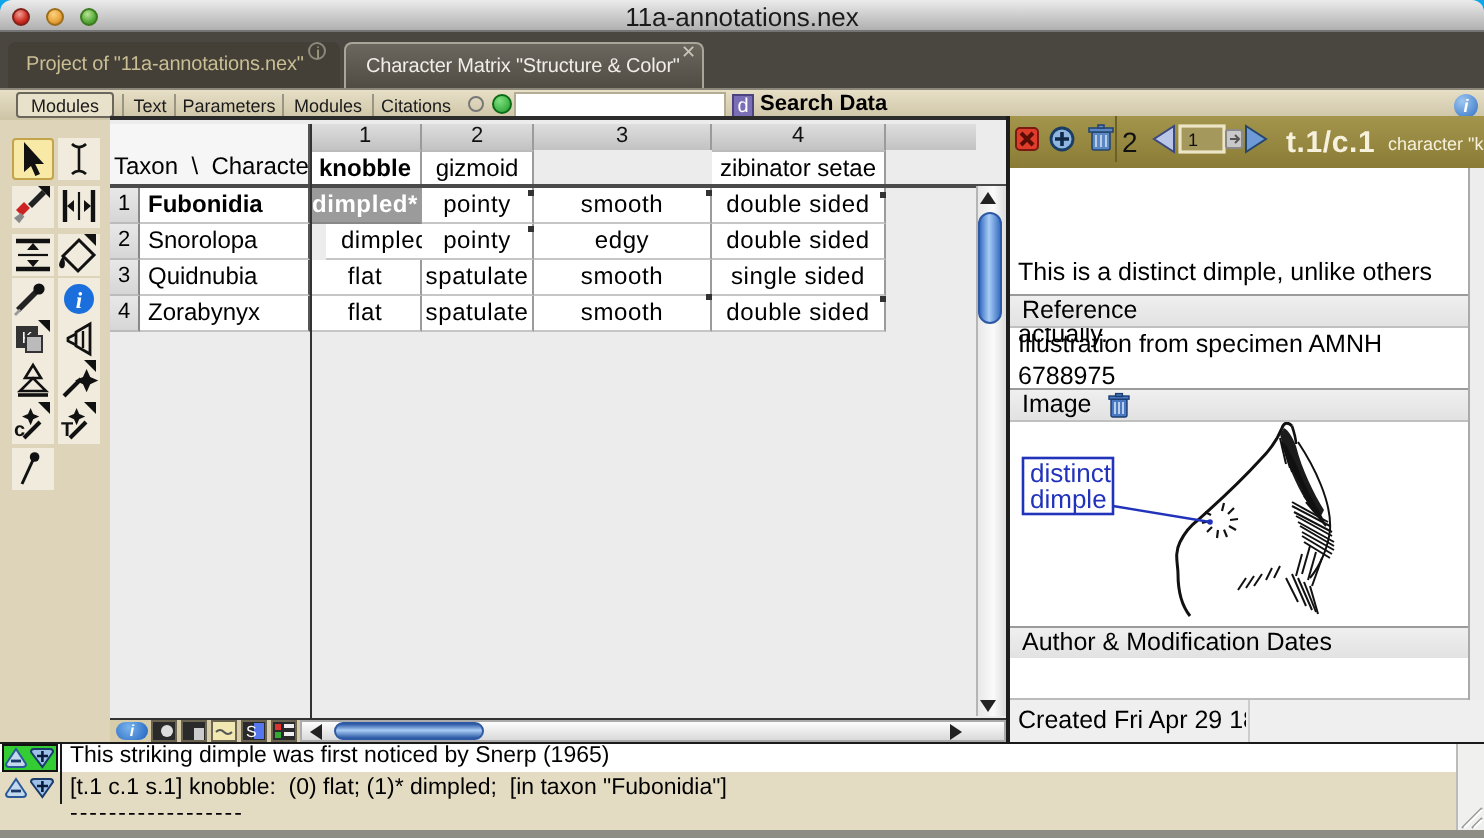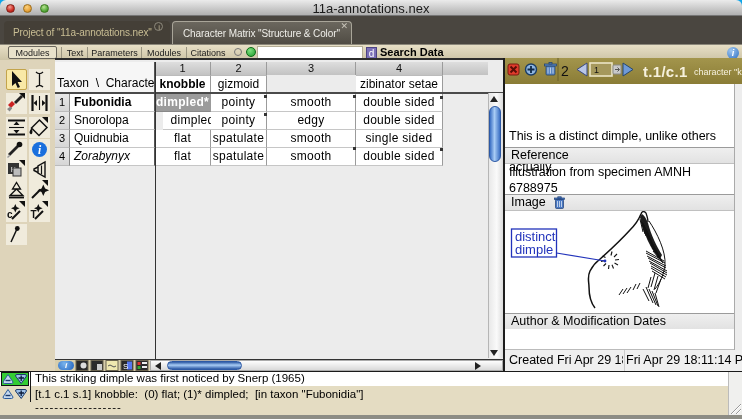--- a/index.html
+++ b/index.html
@@ -197,21 +197,21 @@
     <div class="abs cell" style="left:156px;top:52px;width:56px;">pointy</div>
     <div class="abs cell" style="left:212px;top:52px;width:89px;">edgy</div>
     <div class="abs cell" style="left:301px;top:52px;width:87px;">double sided</div>
     <div class="abs rownum" style="top:70px;height:18px;">3</div>
     <div class="abs taxname" style="top:70px;height:18px;">Quidnubia</div>
     <div class="abs cell" style="left:100px;top:70px;width:56px;">flat</div>
     <div class="abs cell" style="left:156px;top:70px;width:56px;">spatulate</div>
     <div class="abs cell" style="left:212px;top:70px;width:89px;">smooth</div>
     <div class="abs cell" style="left:301px;top:70px;width:87px;">single sided</div>
     <div class="abs rownum" style="top:88px;height:18px;">4</div>
-    <div class="abs taxname" style="top:88px;height:18px;font-style:italic;">Zorabynyx</div>
+    <div class="abs taxname" style="top:88px;height:18px;">Zorabynyx</div>
     <div class="abs cell" style="left:100px;top:88px;width:56px;">flat</div>
     <div class="abs cell" style="left:156px;top:88px;width:56px;">spatulate</div>
     <div class="abs cell" style="left:212px;top:88px;width:89px;">smooth</div>
     <div class="abs cell" style="left:301px;top:88px;width:87px;">double sided</div>
     <div class="abs" style="left:100px;top:2px;width:1px;height:297px;background:#333;"></div>
     <div class="abs cmark" style="left:209px;top:35px;"></div>
     <div class="abs cmark" style="left:209px;top:53px;"></div>
     <div class="abs cmark" style="left:298px;top:35px;"></div>
     <div class="abs cmark" style="left:298px;top:87px;"></div>
     <div class="abs cmark" style="left:385px;top:36px;"></div>
@@ -360,21 +360,20 @@
       <rect x="6.5" y="18" width="45" height="28" fill="#fff" stroke="#2233bb" stroke-width="1.3"></rect>
       <text x="10" y="30" font-size="13" fill="#2233bb" font-family="Liberation Sans">distinct</text>
       <text x="10" y="43" font-size="13" fill="#2233bb" font-family="Liberation Sans">dimple</text>
       <path d="M51.5,42 L100,50" stroke="#2233bb" stroke-width="1.2" fill="none"></path>
     </svg>
 
     <div class="abs shead" style="top:255px;">Author &amp; Modification Dates</div>
     <div class="abs" style="left:0;top:271px;width:237px;height:21px;background:#fff;border-bottom:1px solid #bbb;"></div>
     <div class="abs" style="left:0;top:292px;width:237px;height:21px;background:#efefef;font-size:12.5px;color:#000;line-height:21px;white-space:nowrap;overflow:hidden;">
         <span style="position:absolute;left:4px;width:114px;overflow:hidden;">Created Fri Apr 29 18</span>
-        <span style="position:absolute;left:121px;">Fri Apr 29 18:11:14 P</span>
       </div>
     <div class="abs" style="left:119px;top:292px;width:1px;height:21px;background:#ccc;"></div>
 
     <div class="abs" style="left:229px;top:26px;width:8px;height:266px;background:#ededed;border-left:1px solid #aaa;"></div>
   </div>
 
   <div id="annline" class="abs"></div>
   <div id="annrow1" class="abs">
       <span style="position:absolute;left:35px;top:0px;">This striking dimple was first noticed by Snerp (1965)</span>
     </div>

